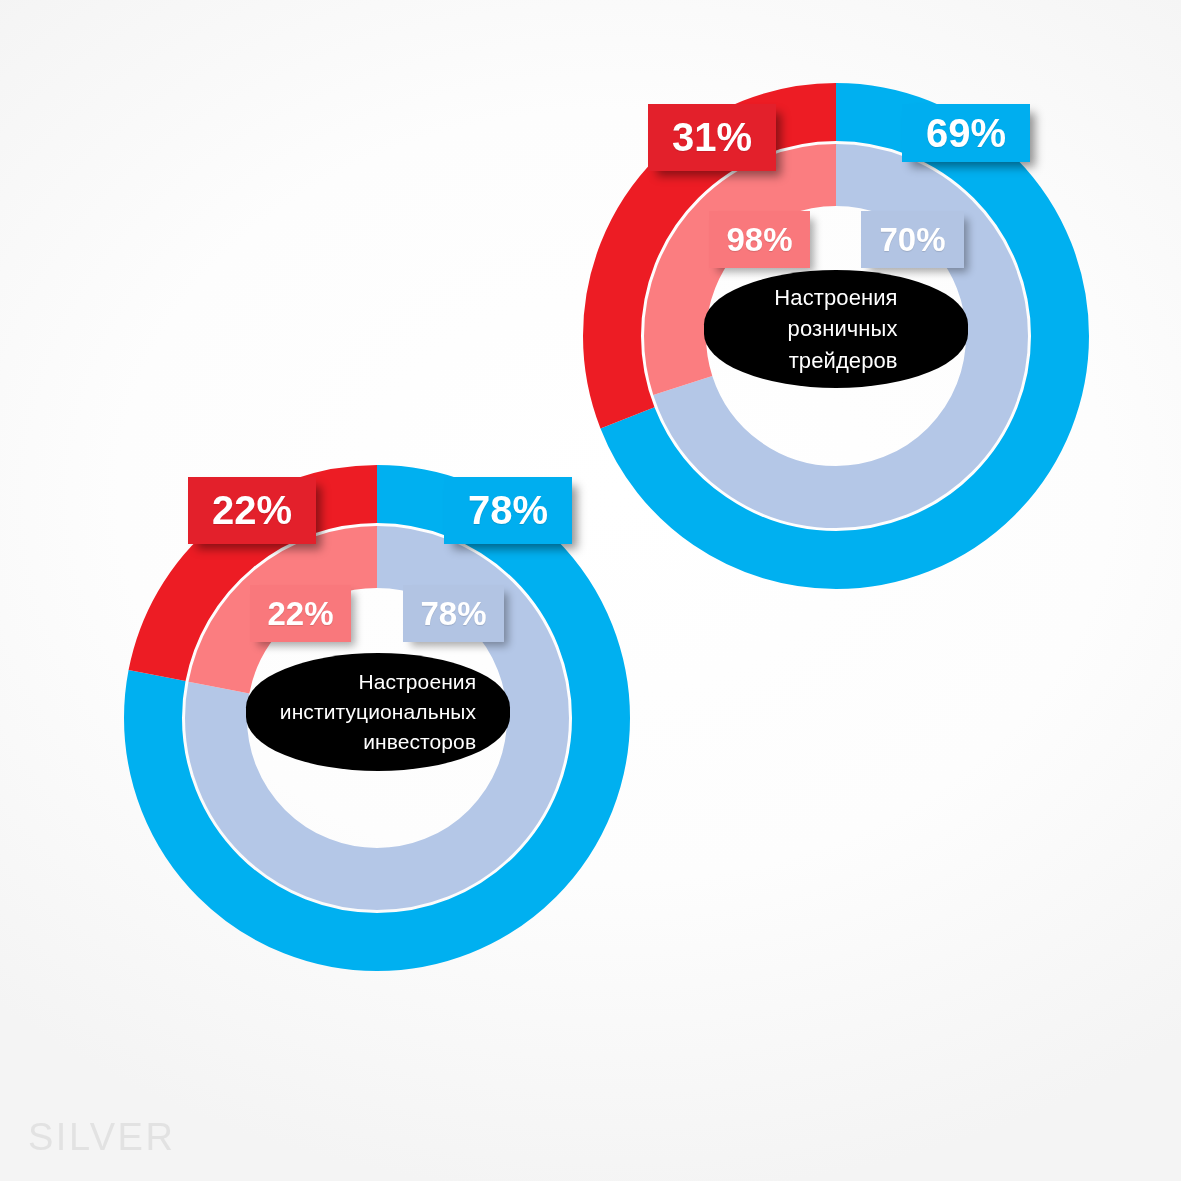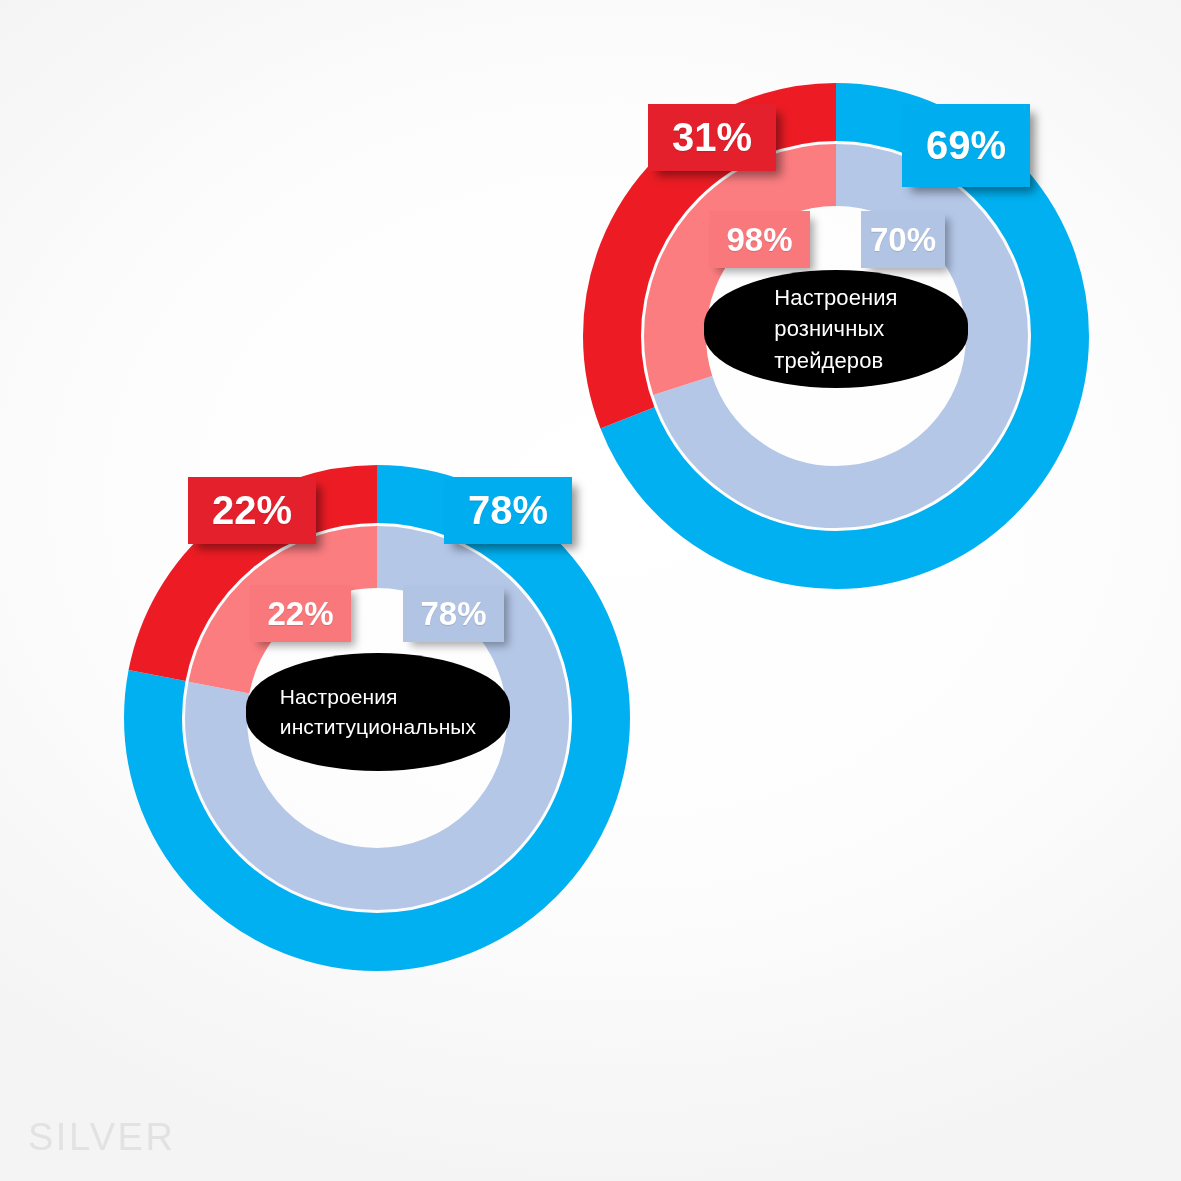--- a/index.html
+++ b/index.html
@@ -24,21 +24,21 @@
   .donut{position:absolute;}
   .donut svg{display:block;overflow:visible;}
 
   
   .center-cap{
     position:absolute;
     background:#000;
     border-radius:50%/46%;
     color:#fff;
     display:flex;align-items:center;justify-content:center;
-    text-align:left;
+    text-align:right;
     line-height:1.42;
     letter-spacing:.1px;
     box-sizing:border-box;
   }
   .center-cap span{display:block;padding:0 4px;}
 
   
   .callout{
     position:absolute;
     display:flex;align-items:center;justify-content:center;
@@ -90,43 +90,44 @@
   <div class="center-cap" style="left:704px;top:270px;width:264px;height:118px;font-size:22px;">
     <span>
       <span style="display: block;">Настроения</span>
       <span style="display: block;">розничных</span>
       <span style="display: block;">трейдеров</span>
     </span>
   </div>
 
   <div class="callout outer shadow-strong" style="left:648px;top:104px;width:128px;height:67px;background:#e3202b;">31%</div>
 
-  <div class="callout outer shadow-strong" style="left:902px;top:104px;width:128px;height:83px;background:#00aeef;">69%</div>
+  <div class="callout outer shadow-strong" style="left:902px;top:104px;width:128px;height:58px;background:#00aeef;">69%</div>
 
   <div class="callout inner shadow-soft" style="left:709px;top:211px;width:101px;height:57px;background:#f9787c;">98%</div>
 
-  <div class="callout inner shadow-soft" style="left:861px;top:211px;width:84px;height:57px;background:#b2c4e3;">70%</div>
+  <div class="callout inner shadow-soft" style="left:861px;top:211px;width:103px;height:57px;background:#b2c4e3;">70%</div>
 
   <div class="donut" style="left:124px;top:465px;width:506px;height:506px;">
     <svg width="506" height="506" viewBox="0 0 506 506" aria-label="institutional sentiment donut">
       <g transform="translate(253,253)">
         <circle r="224" fill="none" stroke="#00b0f0" stroke-width="58" transform="rotate(-90)" stroke-dasharray="1097.8 1407.4" stroke-dashoffset="0"></circle>
         <circle r="224" fill="none" stroke="#ed1c24" stroke-width="58" transform="rotate(-90)" stroke-dasharray="309.6 1407.4" stroke-dashoffset="-1097.8"></circle>
       </g>
       <g transform="translate(253,253)">
         <circle r="161" fill="none" stroke="#b4c7e7" stroke-width="62" transform="rotate(-90)" stroke-dasharray="789.0 1011.6" stroke-dashoffset="0"></circle>
         <circle r="161" fill="none" stroke="#fb7d80" stroke-width="62" transform="rotate(-90)" stroke-dasharray="222.6 1011.6" stroke-dashoffset="-789.0"></circle>
       </g>
     </svg>
   </div>
 
   <div class="center-cap" style="left:246px;top:653px;width:264px;height:118px;font-size:21px;">
     <span>
       <span style="display: block;">Настроения</span>
       <span style="display: block;">институциональных</span>
+      <span style="display: block;">инвесторов</span>
     </span>
   </div>
 
   <div class="callout outer shadow-strong" style="left:188px;top:477px;width:128px;height:67px;background:#e3202b;">22%</div>
 
   <div class="callout outer shadow-strong" style="left:444px;top:477px;width:128px;height:67px;background:#00aeef;">78%</div>
 
   <div class="callout inner shadow-soft" style="left:250px;top:585px;width:101px;height:57px;background:#f9787c;">22%</div>
 
   <div class="callout inner shadow-soft" style="left:403px;top:585px;width:101px;height:57px;background:#b2c4e3;">78%</div>

